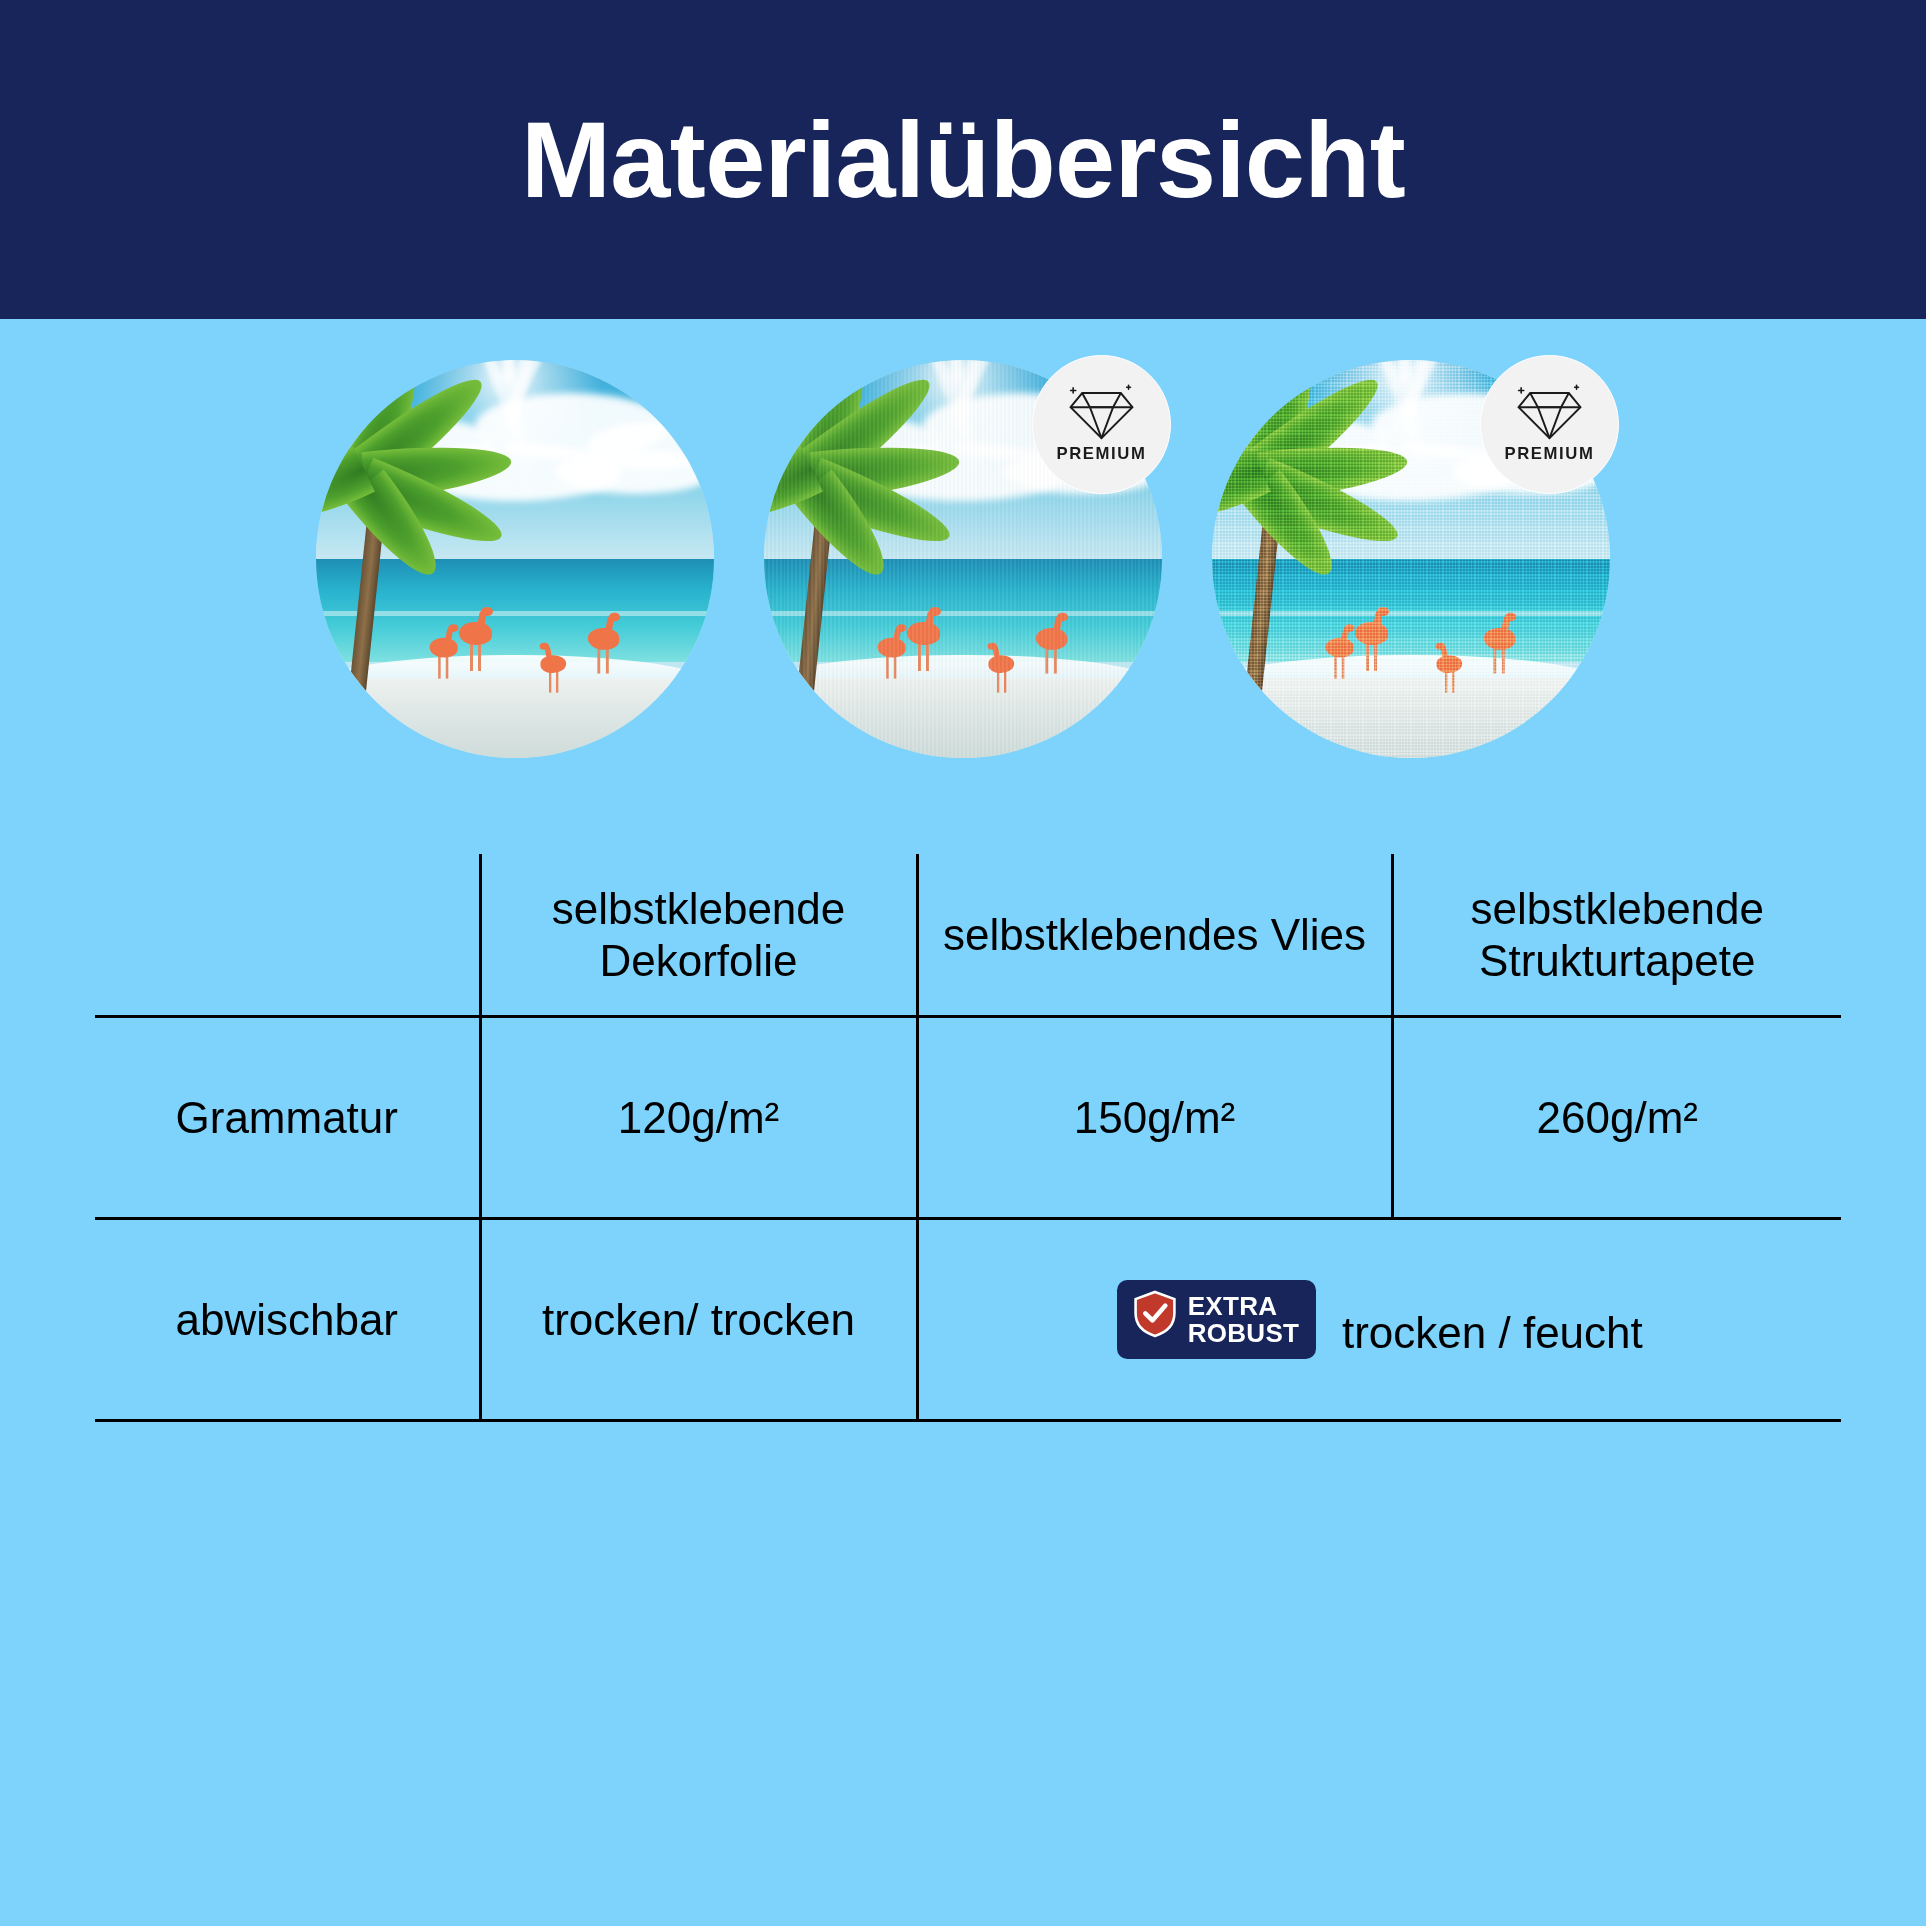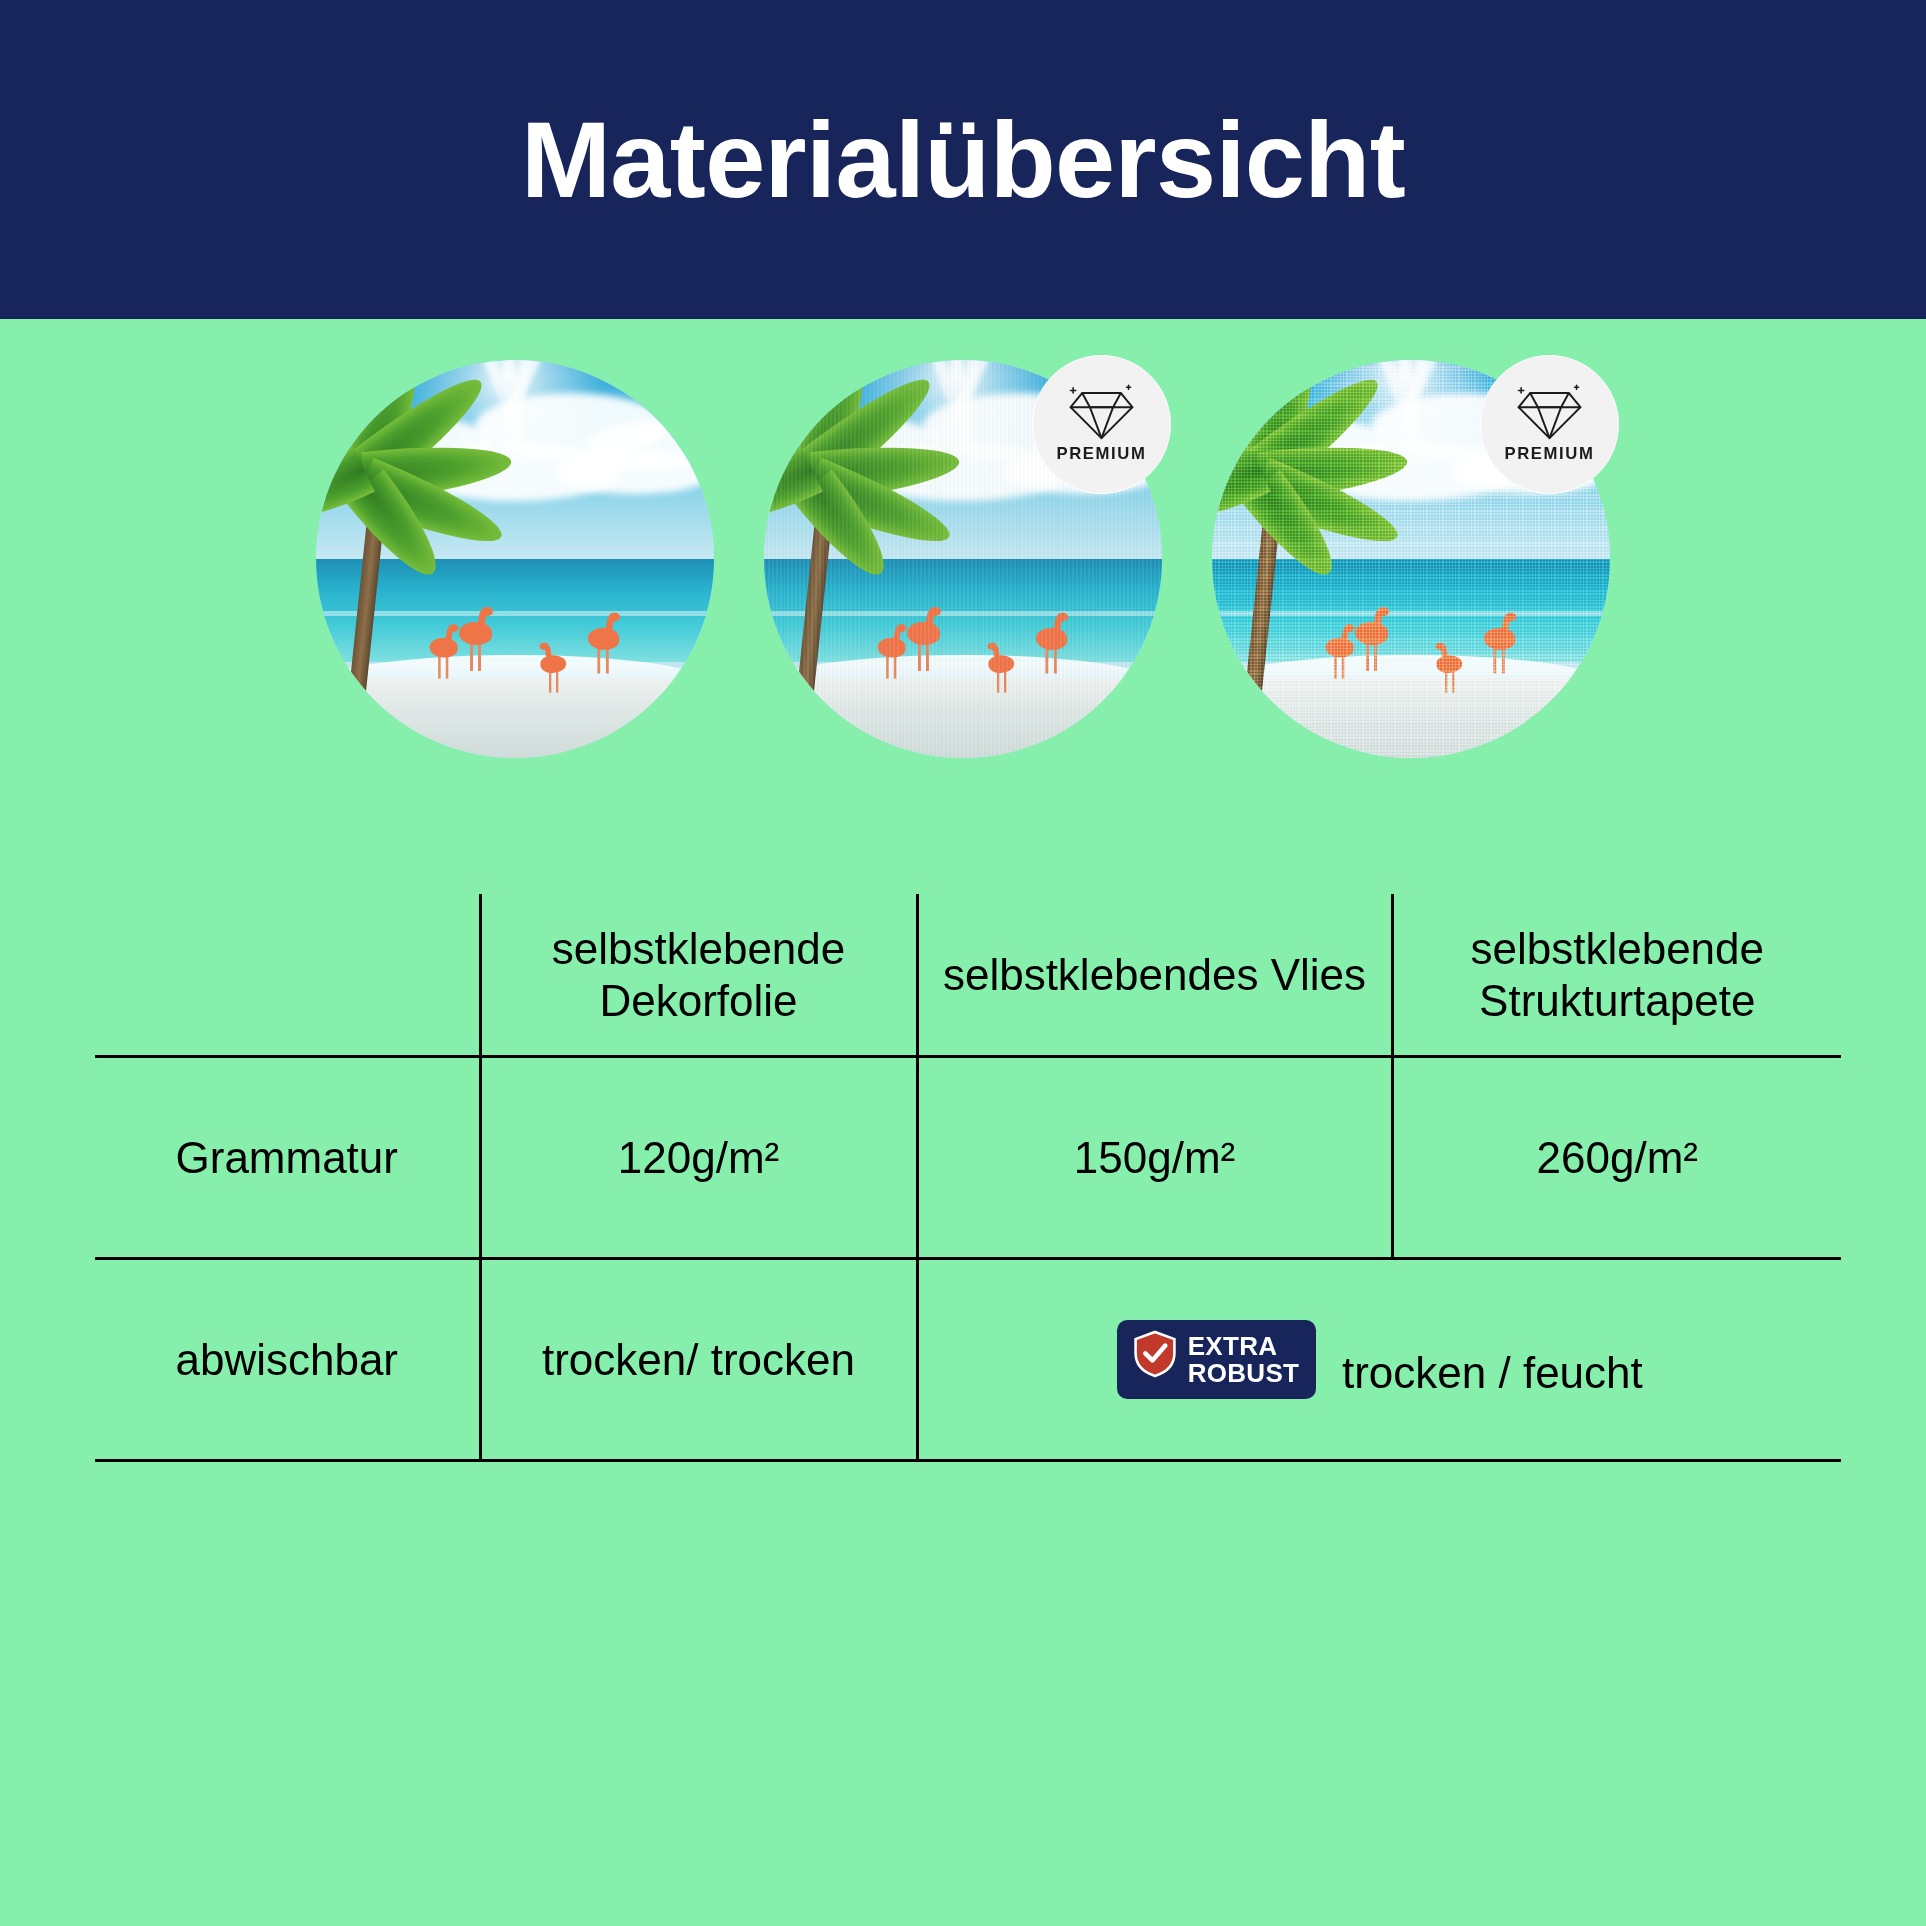--- a/index.html
+++ b/index.html
@@ -12,21 +12,21 @@
     background: #ffffff;
     font-family: "Liberation Sans", sans-serif;
     -webkit-font-smoothing: antialiased;
     overflow: hidden;
   }
 
   .page {
     position: relative;
     width: 1926px;
     height: 1926px;
-    background: #86efac;
+    background: #7dd3fc;
     box-sizing: border-box;
   }
 
   
   .header {
     position: absolute;
     left: 0;
     top: 0;
     width: 1926px;
     height: 319px;
@@ -242,21 +242,21 @@
     font-weight: bold;
     letter-spacing: 1.6px;
     color: #1b1b1b;
     margin-top: 0;
   }
 
   
   .table-area {
     position: absolute;
     left: 95px;
-    top: 894px;
+    top: 854px;
     width: 1746px;
   }
   table.spec {
     border-collapse: collapse;
     width: 1746px;
     table-layout: fixed;
   }
   table.spec td {
     border: 0;
     vertical-align: middle;

